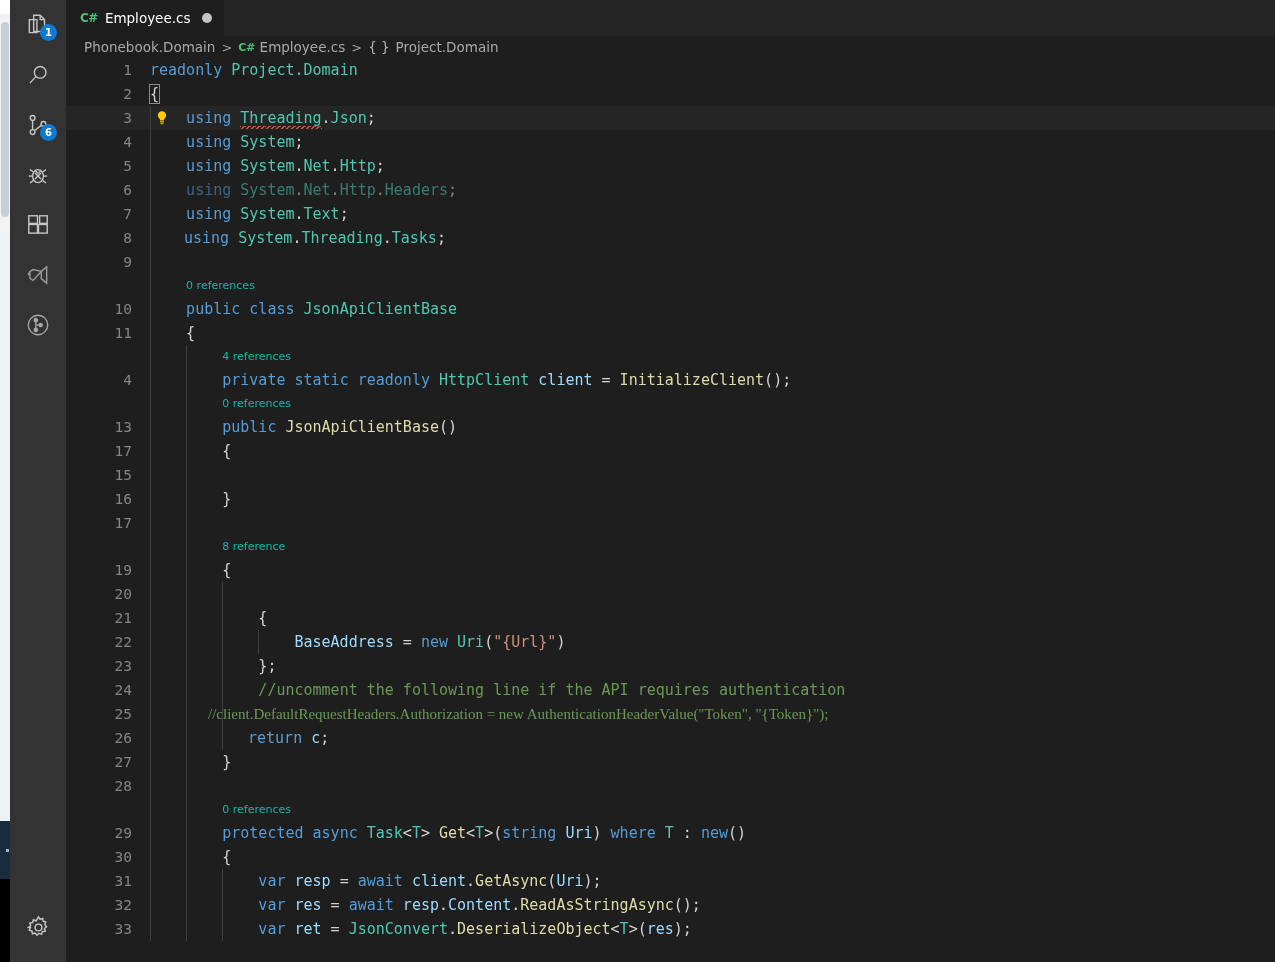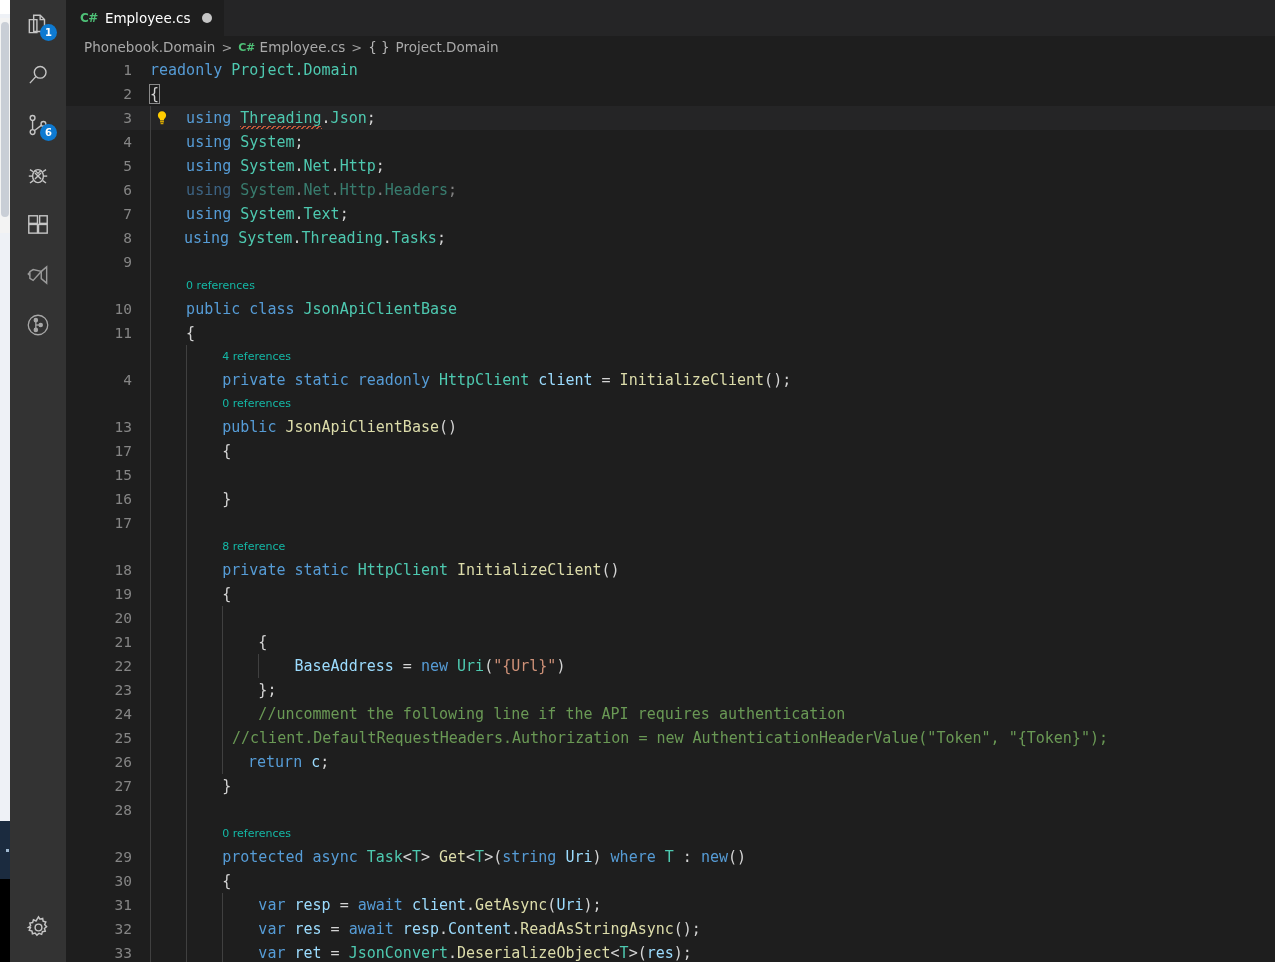--- a/index.html
+++ b/index.html
@@ -348,26 +348,20 @@
           <div class="iguide" style="left: 84px;"></div>
           <div class="iguide" style="left: 120.12px;"></div>
           <div class="code-text" style="padding-left: 72.24px;"></div>
         </div>
         <div class="code-row codelens">
           <div class="codelens-text" style="padding-left: 72.24px;">8 reference</div>
           <div class="iguide" style="left: 84px; height: 23px;"></div>
           <div class="iguide" style="left: 120.12px; height: 23px;"></div>
         </div>
         <div class="code-row">
-          <div class="gutter-num">18</div>
-          <div class="iguide" style="left: 84px;"></div>
-          <div class="iguide" style="left: 120.12px;"></div>
-          <div class="code-text" style="padding-left: 72.24px;"><span class="k">private</span><span class="p"> </span><span class="k">static</span><span class="p"> </span><span class="t">HttpClient</span><span class="p"> </span><span class="m">InitializeClient</span><span class="p">()</span></div>
-        </div>
-        <div class="code-row">
           <div class="gutter-num">19</div>
           <div class="iguide" style="left: 84px;"></div>
           <div class="iguide" style="left: 120.12px;"></div>
           <div class="code-text" style="padding-left: 72.24px;"><span class="p">{</span></div>
         </div>
         <div class="code-row">
           <div class="gutter-num">20</div>
           <div class="iguide" style="left: 84px;"></div>
           <div class="iguide" style="left: 120.12px;"></div>
           <div class="iguide" style="left: 156.24px;"></div>
@@ -399,21 +393,21 @@
           <div class="iguide" style="left: 84px;"></div>
           <div class="iguide" style="left: 120.12px;"></div>
           <div class="iguide" style="left: 156.24px;"></div>
           <div class="code-text" style="padding-left: 108.36px;"><span class="c">//uncomment the following line if the API requires authentication</span></div>
         </div>
         <div class="code-row">
           <div class="gutter-num">25</div>
           <div class="iguide" style="left: 84px;"></div>
           <div class="iguide" style="left: 120.12px;"></div>
           <div class="iguide" style="left: 156.24px;"></div>
-          <div class="code-text" style="padding-left: 82px;"><span class="c">//client.DefaultRequestHeaders.Authorization = new AuthenticationHeaderValue("Token", "{Token}");</span></div>
+          <div class="code-text" style="padding-left: 58px; font-family: Liberation Serif, serif;"><span class="c">//client.DefaultRequestHeaders.Authorization = new AuthenticationHeaderValue("Token", "{Token}");</span></div>
         </div>
         <div class="code-row">
           <div class="gutter-num">26</div>
           <div class="iguide" style="left: 84px;"></div>
           <div class="iguide" style="left: 120.12px;"></div>
           <div class="iguide" style="left: 156.24px;"></div>
           <div class="code-text" style="padding-left: 98px;"><span class="k">return</span><span class="p"> </span><span class="v">c</span><span class="p">;</span></div>
         </div>
         <div class="code-row">
           <div class="gutter-num">27</div>

